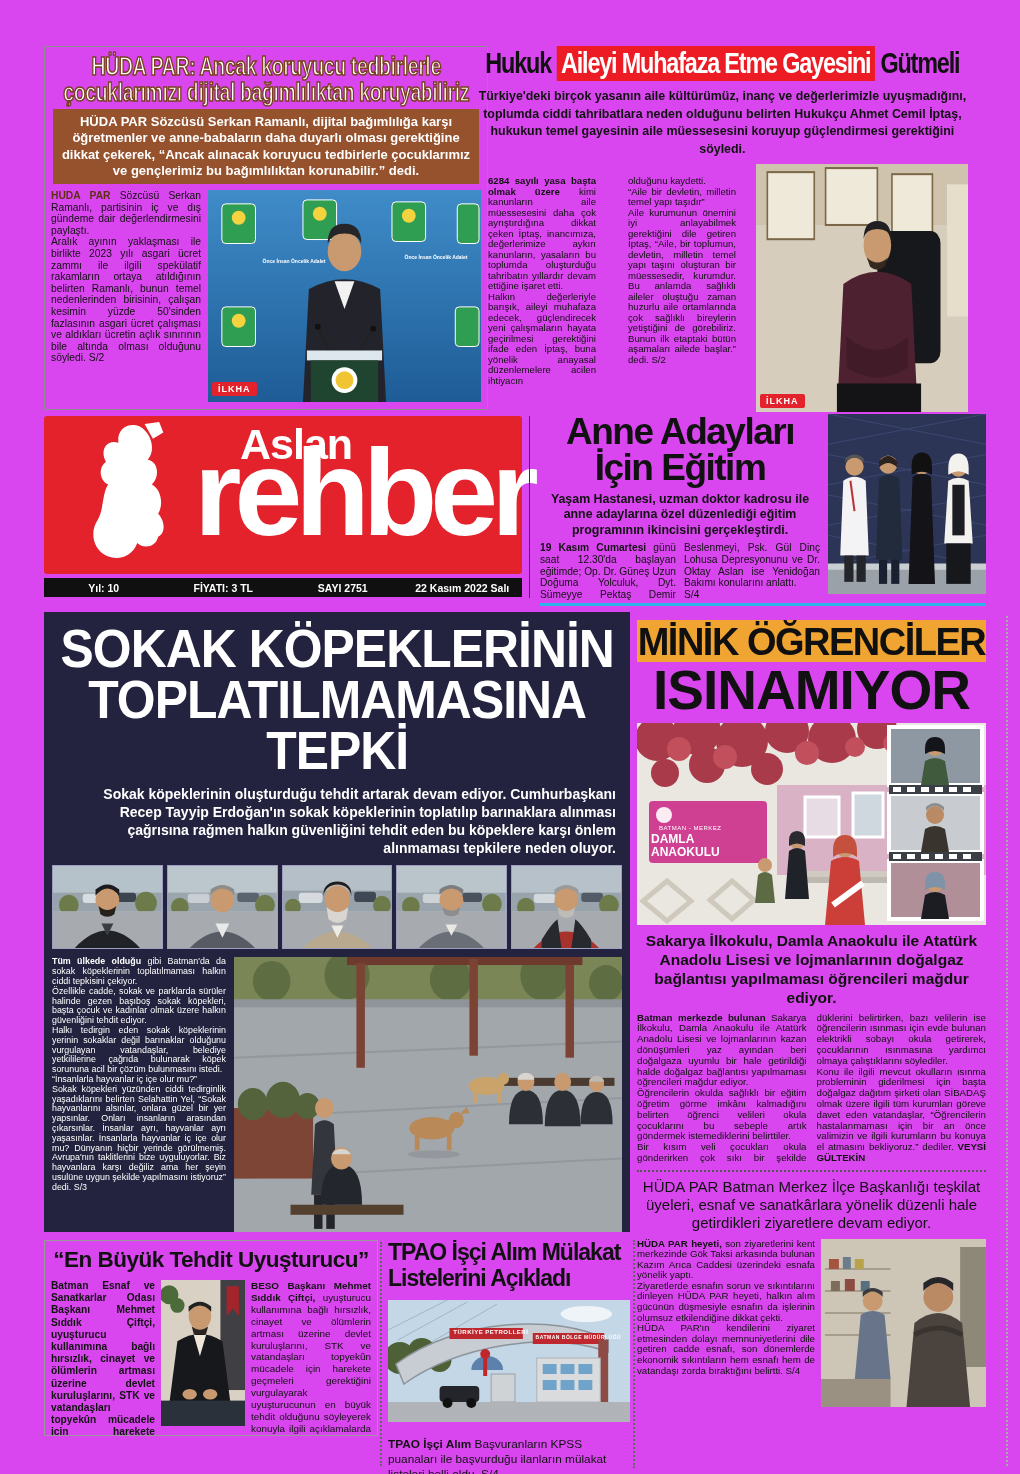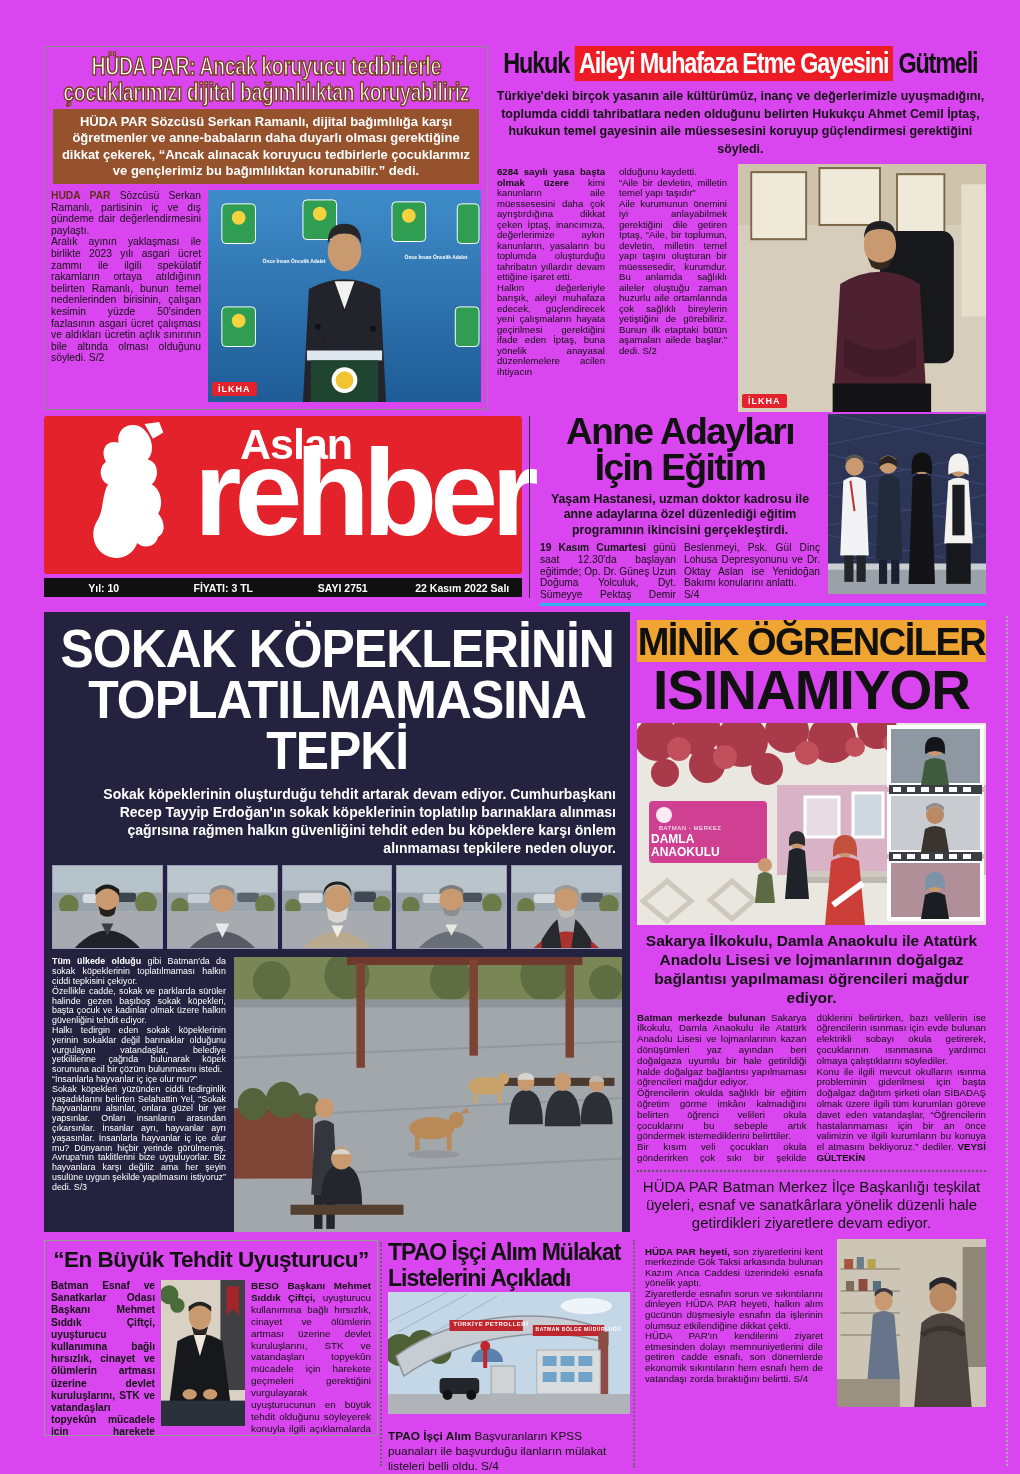--- a/index.html
+++ b/index.html
@@ -23,29 +23,29 @@
              text-shadow:0 0 1px #7a3f22;transform:scaleX(.78);transform-origin:center top;
              width:128%;margin-left:-14%;}
   .digi-stand{margin:0 2px 6px;background:#96512d;color:#fff;text-align:center;font-size:13px;
               line-height:1.25;font-weight:600;padding:5px 8px;}
   .digi-row{display:flex;gap:7px;height:212px;}
   .digi-col{width:150px;flex:none;font-size:10.3px;line-height:11.6px;margin:0;overflow:hidden;}
   .digi-col b{color:#5d3016;}
   .digi-photo{flex:1;background:#2f6fae;}
 
   
-  .hukuk{left:494px;top:46px;width:492px;height:366px;overflow:hidden;}
+  .hukuk{left:476px;top:46px;width:492px;height:366px;overflow:hidden;}
   .huk-head{white-space:nowrap;font-weight:800;font-size:30px;letter-spacing:-1.5px;margin:0;
             text-align:center;transform:scaleX(.78);transform-origin:center top;
             width:128.2%;margin-left:-14.1%;}
   .huk-head .hl{background:#ed1c24;color:#fff;padding:2px 6px;}
   .huk-stand{font-size:13.5px;font-weight:700;text-align:center;margin:7px 0;line-height:1.3;
              transform:scaleX(.92);transform-origin:center top;width:108.7%;margin-left:-4.35%;}
   .huk-row{display:flex;gap:8px;height:250px;}
-  .huk-col{width:108px;flex:none;font-size:9.6px;line-height:10.5px;margin:3px;overflow:hidden;}
+  .huk-col{width:108px;flex:none;font-size:9.6px;line-height:10.5px;margin:12px;overflow:hidden;}
 
   
   .mast{left:44px;top:416px;width:478px;height:158px;background:#e3222b;border-radius:3px;}
   .map-svg{position:absolute;left:12px;top:6px;width:150px;height:146px;}
   .city{position:absolute;left:196px;top:4px;color:#fff;font-size:43px;font-weight:800;letter-spacing:-1px;}
   .mname{position:absolute;left:150px;top:16px;color:#fff;font-size:122px;font-weight:800;
          letter-spacing:-7px;line-height:1;}
   .bar{left:44px;top:578px;width:478px;height:19px;background:#101010;color:#fff;display:flex;
        align-items:center;font-size:10.5px;font-weight:700;}
   .bar span{flex:1;text-align:center;white-space:nowrap;}
@@ -82,35 +82,35 @@
   .min-l2{font-weight:800;font-size:55px;letter-spacing:-1px;text-align:center;line-height:1;margin-top:1px;}
   .min-photo{width:349px;height:202px;margin-top:5px;}
   .min-stand{font-size:15.5px;font-weight:600;text-align:center;line-height:1.22;margin:7px 0 5px;}
   .min-cols{display:flex;gap:10px;height:150px;}
   .min-col{flex:1;font-size:9.7px;line-height:10.8px;margin:0;overflow:hidden;}
   .dot-h{border-top:2px dotted #555;margin:7px 0 5px;}
   .esn-h1{font-size:40px;font-weight:800;text-align:center;letter-spacing:-1px;margin:2px 0 0;line-height:1.02;}
   .esn-h2{font-size:31px;font-weight:800;text-align:center;letter-spacing:-1.5px;margin:0;line-height:1;}
   .esn-stand{font-size:15px;text-align:center;line-height:1.22;margin:6px 0 6px;font-weight:500;}
   .esn-row{display:flex;gap:6px;height:168px;}
-  .esn-col{width:178px;flex:none;font-size:9.7px;line-height:10.6px;margin:8px;overflow:hidden;}
+  .esn-col{width:178px;flex:none;font-size:9.7px;line-height:10.6px;margin:0;overflow:hidden;}
   .esn-photo{flex:1;}
 
   
   .tehdit{left:44px;top:1240px;width:334px;height:196px;border:1px solid #999;
           box-sizing:border-box;padding:4px 6px;overflow:hidden;}
   .teh-head{font-size:22.5px;font-weight:800;text-align:center;margin:2px 0 7px;letter-spacing:-.5px;}
   .teh-row{display:flex;gap:6px;height:150px;}
   .teh-col1{width:104px;flex:none;font-weight:700;font-size:10.2px;line-height:12.2px;margin:0;}
   .teh-photo{width:84px;flex:none;height:146px;}
   .teh-col2{flex:1;font-size:9.9px;line-height:11.9px;margin:0;}
 
   
   .tpao{left:388px;top:1240px;width:242px;overflow:hidden;}
-  .tpa-head{font-size:23px;font-weight:600;line-height:1.12;margin:0 0 0;letter-spacing:-1px;}
+  .tpa-head{font-size:23px;font-weight:600;line-height:1.12;margin:0 0 8px;letter-spacing:-1px;}
   .tpa-photo{width:242px;height:122px;}
   .tpa-cap{font-size:11.8px;line-height:1.28;margin:15px 0 0;}
 
   .dv1{left:380px;top:1242px;height:224px;border-left:2px dotted #666;width:0;}
   .dv2{left:632.5px;top:1240px;height:228px;border-left:2px dotted #666;width:0;}
   .dv3{left:1006px;top:616px;height:850px;border-left:2px dotted #aaa;width:0;}
 
   .sign-small{position:absolute;font-size:6px;letter-spacing:.5px;}
   .sign-big{position:absolute;font-weight:800;line-height:1.1;}
 </style>

